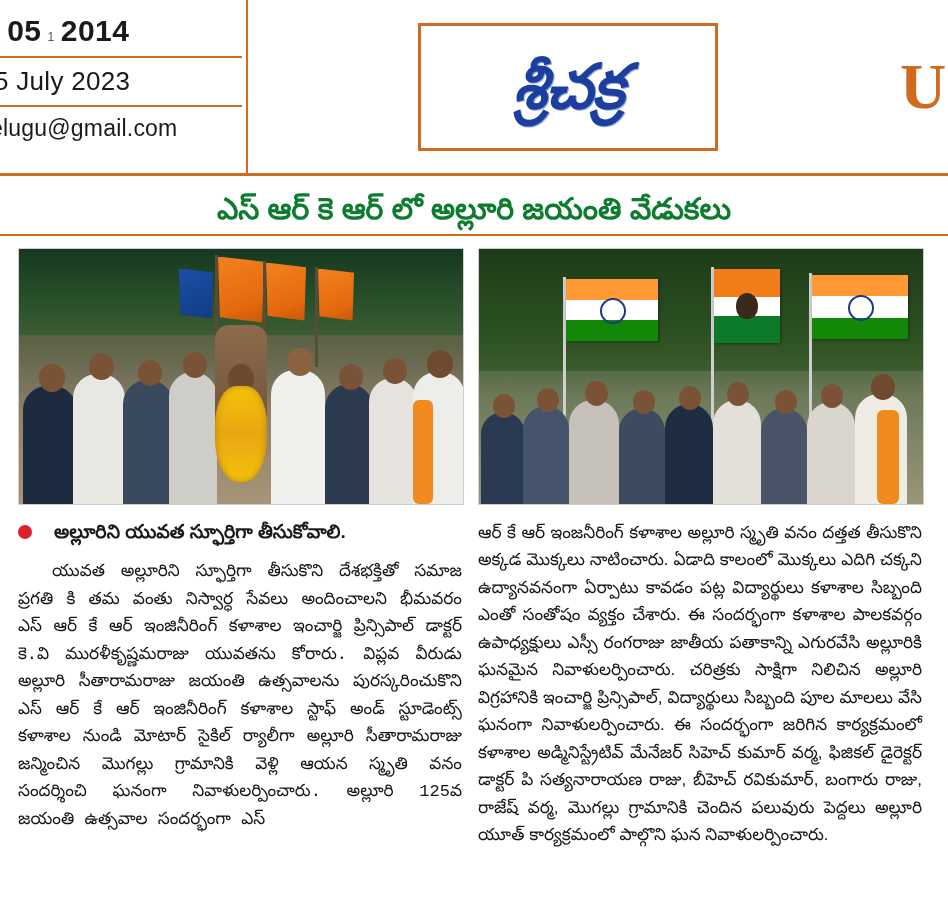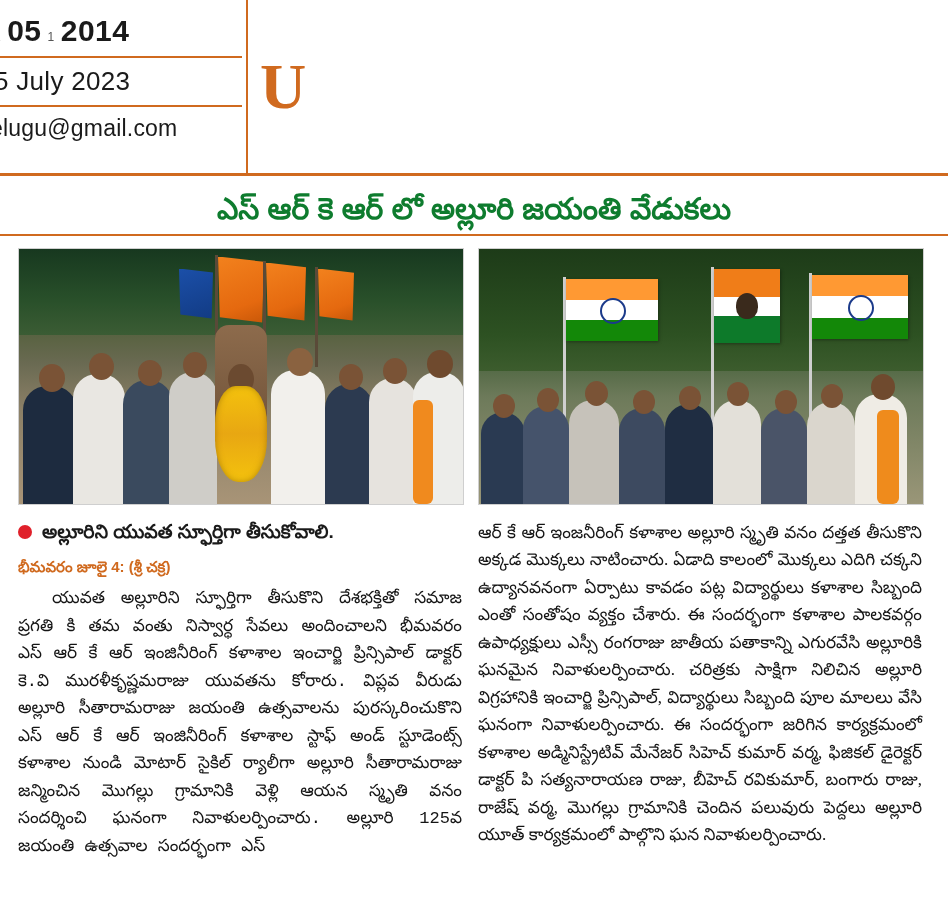--- a/index.html
+++ b/index.html
@@ -17,20 +17,21 @@
   }
 
   
   .masthead {
     position: relative;
     height: 176px;
     border-bottom: 3px solid #d06a1f;
     box-sizing: border-box;
     display: flex;
     align-items: stretch;
+    justify-content: flex-end;
   }
   .masthead-left {
     width: 248px;
     border-right: 2px solid #d06a1f;
     box-sizing: border-box;
     padding: 14px 10px 10px 0;
     display: flex;
     flex-direction: column;
     justify-content: flex-start;
   }
@@ -216,21 +217,21 @@
     display: flex;
     gap: 16px;
     padding: 14px 18px 10px 18px;
   }
   .col-left { width: 444px; }
   .col-right { width: 444px; }
 
   .bullet-row {
     display: flex;
     align-items: flex-start;
-    gap: 10px;
+    gap: 22px;
     margin-bottom: 14px;
   }
   .bullet-dot {
     width: 14px; height: 14px;
     border-radius: 50%;
     background: #e0202a;
     flex: 0 0 auto;
     margin-top: 6px;
   }
   .bullet-text {
@@ -246,40 +247,45 @@
     margin: 4px 0 6px 0;
   }
   .para {
     font-size: 17px;
     line-height: 1.62;
     text-align: justify;
     color: #141414;
     hyphens: none;
   }
   .para.indent { text-indent: 34px; font-family: Liberation Mono, monospace; }
-  .col-right .para { text-align: justify; font-family: Liberation Serif, serif; }
+  .col-right .para { text-align: justify; }
 </style>
 </head>
 <body>
 
 <div class="masthead">
 
   <div class="masthead-left">
     <div class="date-line-top">
       <span class="tiny">1</span>
       <span>05</span>
       <span class="tiny">1</span>
       <span>2014</span>
     </div>
     <div class="date-rule"></div>
     <div class="date-line-mid">5 July 2023</div>
     <div class="date-rule2"></div>
     <div class="email-line">elugu@gmail.com</div>
   </div>
 
+  <div class="masthead-center">
+    <div class="logo-box">
+      <div class="logo-text">శ్రీచక్ర</div>
+    </div>
+  </div>
 
   <div class="masthead-right">
     <div class="cut-letter">U</div>
   </div>
 </div>
 
 <div class="headline-wrap">
   <div class="headline">ఎస్ ఆర్ కె ఆర్ లో అల్లూరి  జయంతి వేడుకలు</div>
 </div>
 
@@ -386,21 +392,20 @@
 <div class="content">
 
   <div class="col-left">
 
     <div class="bullet-row">
       <span class="bullet-dot"></span>
       <span class="bullet-text">అల్లూరిని యువత స్ఫూర్తిగా తీసుకోవాలి.</span>
     </div>
 
 
-    <div class="dateline">భీమవరం జూలై 4: (శ్రీ చక్ర)</div>
 
     <div class="para indent">యువత అల్లూరిని స్ఫూర్తిగా తీసుకొని దేశభక్తితో సమాజ ప్రగతి కి తమ వంతు నిస్వార్ధ సేవలు అందించాలని భీమవరం ఎస్ ఆర్ కే ఆర్ ఇంజినీరింగ్ కళాశాల ఇంచార్జి ప్రిన్సిపాల్ డాక్టర్ కె.వి మురళీకృష్ణమరాజు యువతను కోరారు. విప్లవ వీరుడు అల్లూరి సీతారామరాజు జయంతి ఉత్సవాలను పురస్కరించుకొని ఎస్ ఆర్ కే ఆర్ ఇంజినీరింగ్ కళాశాల స్టాఫ్ అండ్ స్టూడెంట్స్ కళాశాల నుండి మోటార్ సైకిల్ ర్యాలీగా అల్లూరి సీతారామరాజు జన్మించిన మొగల్లు గ్రామానికి వెళ్లి ఆయన స్మృతి వనం సందర్శించి ఘనంగా నివాళులర్పించారు. అల్లూరి 125వ జయంతి ఉత్సవాల సందర్భంగా ఎస్</div>
   </div>
 
   <div class="col-right">
     <div class="para">ఆర్ కే ఆర్ ఇంజనీరింగ్ కళాశాల అల్లూరి స్మృతి వనం దత్తత తీసుకొని అక్కడ మొక్కలు నాటించారు. ఏడాది కాలంలో మొక్కలు ఎదిగి చక్కని ఉద్యానవనంగా ఏర్పాటు కావడం పట్ల విద్యార్థులు కళాశాల సిబ్బంది ఎంతో సంతోషం వ్యక్తం చేశారు. ఈ సందర్భంగా కళాశాల పాలకవర్గం ఉపాధ్యక్షులు ఎస్సీ రంగరాజు జాతీయ పతాకాన్ని ఎగురవేసి అల్లూరికి ఘనమైన నివాళులర్పించారు. చరిత్రకు సాక్షిగా నిలిచిన అల్లూరి విగ్రహానికి ఇంచార్జి ప్రిన్సిపాల్, విద్యార్థులు సిబ్బంది పూల మాలలు వేసి ఘనంగా నివాళులర్పించారు. ఈ సందర్భంగా జరిగిన కార్యక్రమంలో కళాశాల అడ్మినిస్ట్రేటివ్ మేనేజర్ సిహెచ్ కుమార్ వర్మ, ఫిజికల్ డైరెక్టర్ డాక్టర్ పి సత్యనారాయణ రాజు, బీహెచ్ రవికుమార్, బంగారు రాజు, రాజేష్ వర్మ, మొగల్లు గ్రామానికి చెందిన పలువురు పెద్దలు అల్లూరి యూత్ కార్యక్రమంలో పాల్గొని ఘన నివాళులర్పించారు.</div>
   </div>
 </div>
 
 </body></html>

